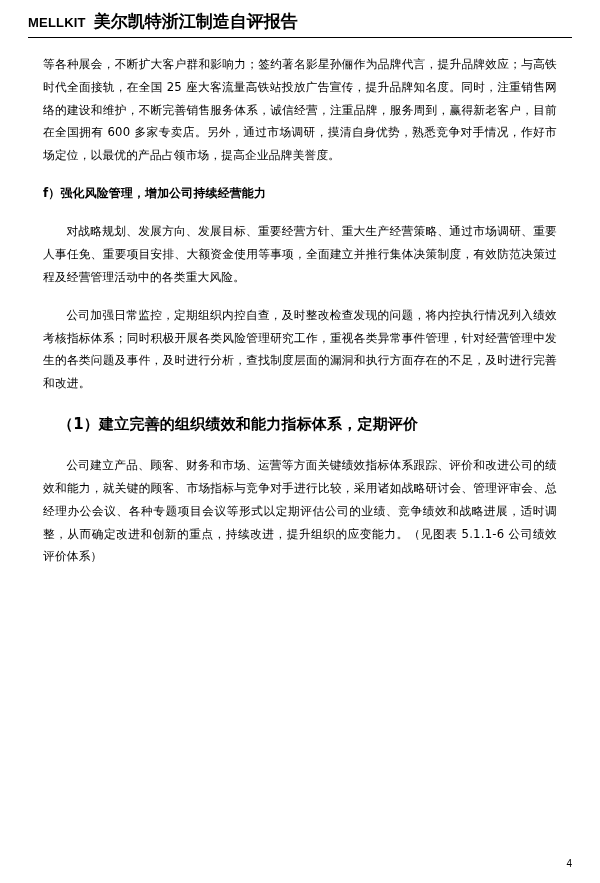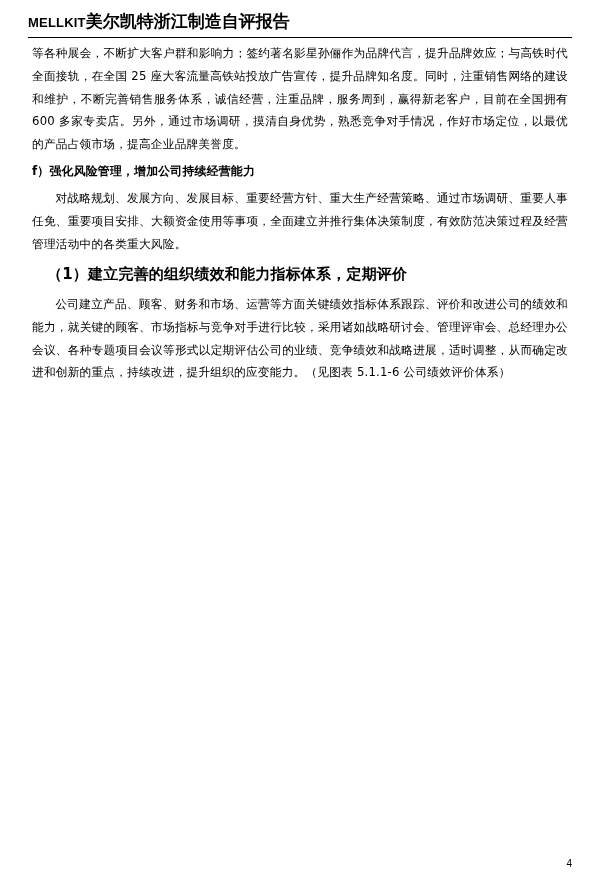--- a/index.html
+++ b/index.html
@@ -18,20 +18,21 @@
   .page {
     width: 600px;
     height: 883px;
     box-sizing: border-box;
     padding: 10px 28px 0 28px;
     position: relative;
   }
   .header {
     display: flex;
     align-items: baseline;
+    gap: 8px;
     border-bottom: 1.5px solid #000;
     padding-bottom: 4px;
     margin-bottom: 2px;
   }
   .brand {
     font-family: "Liberation Sans", sans-serif;
     font-weight: bold;
     font-size: 13px;
     letter-spacing: 0.2px;
   }
@@ -41,21 +42,21 @@
     font-weight: bold;
   }
   .body-text {
     font-size: 11.7px;
     line-height: 1.95;
     text-align: justify;
     text-justify: inter-ideograph;
     letter-spacing: 0.2px;
   }
   p {
-    margin: 4px;
+    margin: 15px;
   }
   .indent {
     text-indent: 2em;
   }
   .heading {
     font-weight: bold;
     font-size: 11.9px;
     line-height: 1.95;
     letter-spacing: 0.2px;
   }
@@ -83,20 +84,21 @@
     <span class="brand">MELLKIT</span>
     <span class="header-title">美尔凯特浙江制造自评报告</span>
   </div>
 
   <div class="body-text">
 
     <p>等各种展会，不断扩大客户群和影响力；签约著名影星孙俪作为品牌代言，提升品牌效应；与高铁时代全面接轨，在全国 25 座大客流量高铁站投放广告宣传，提升品牌知名度。同时，注重销售网络的建设和维护，不断完善销售服务体系，诚信经营，注重品牌，服务周到，赢得新老客户，目前在全国拥有 600 多家专卖店。另外，通过市场调研，摸清自身优势，熟悉竞争对手情况，作好市场定位，以最优的产品占领市场，提高企业品牌美誉度。</p>
 
     <p class="heading">f）强化风险管理，增加公司持续经营能力</p>
     <p class="indent">对战略规划、发展方向、发展目标、重要经营方针、重大生产经营策略、通过市场调研、重要人事任免、重要项目安排、大额资金使用等事项，全面建立并推行集体决策制度，有效防范决策过程及经营管理活动中的各类重大风险。</p>
+    <p class="indent">公司加强日常监控，定期组织内控自查，及时整改检查发现的问题，将内控执行情况列入绩效考核指标体系；同时积极开展各类风险管理研究工作，重视各类异常事件管理，针对经营管理中发生的各类问题及事件，及时进行分析，查找制度层面的漏洞和执行方面存在的不足，及时进行完善和改进。</p>
 
     <p class="subheading">（1）建立完善的组织绩效和能力指标体系，定期评价</p>
     <p class="indent">公司建立产品、顾客、财务和市场、运营等方面关键绩效指标体系跟踪、评价和改进公司的绩效和能力，就关键的顾客、市场指标与竞争对手进行比较，采用诸如战略研讨会、管理评审会、总经理办公会议、各种专题项目会议等形式以定期评估公司的业绩、竞争绩效和战略进展，适时调整，从而确定改进和创新的重点，持续改进，提升组织的应变能力。（见图表 5.1.1-6 公司绩效评价体系）</p>
 
   </div>
 
   <div class="page-number">4</div>
 
 </div>
 

